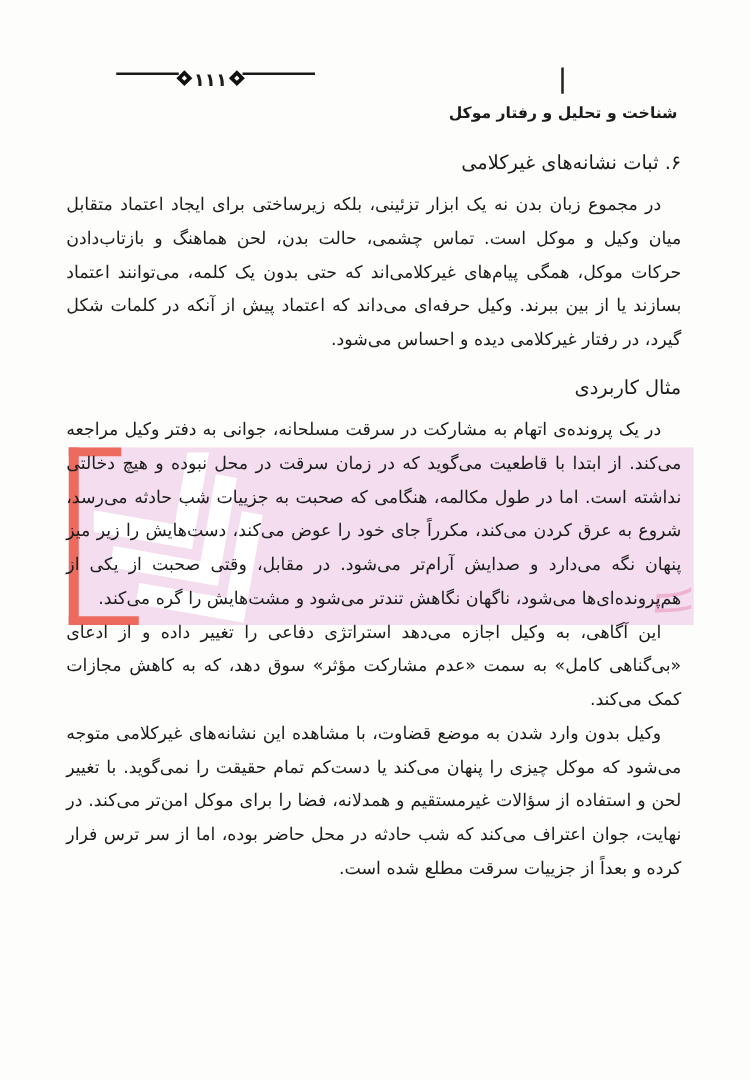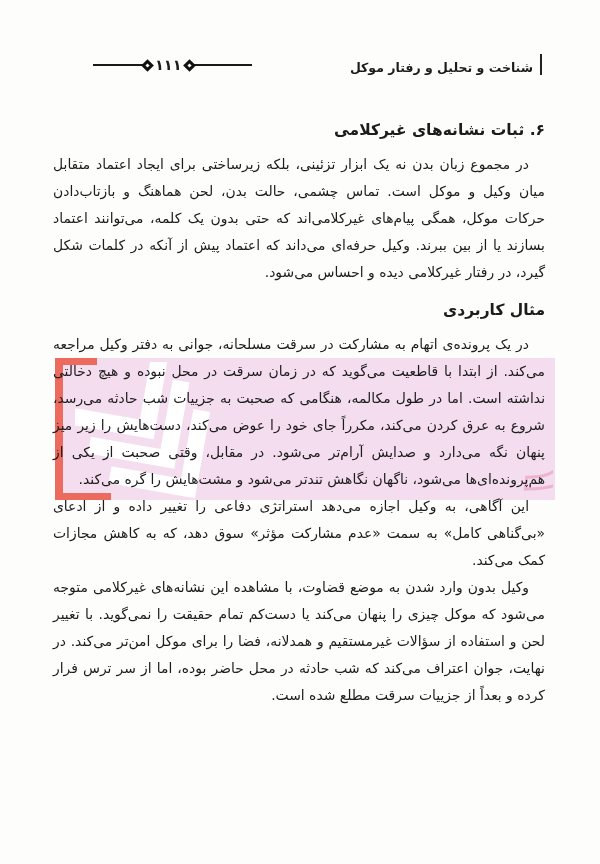--- a/index.html
+++ b/index.html
@@ -14,40 +14,40 @@
     font-family: "DejaVu Sans", sans-serif;
     color: #1c1c1c;
   }
 
   
   .running-title {
     position: absolute;
     top: 54px;
     right: 58px;
     display: flex;
-    align-items: flex-end;
+    align-items: center;
     gap: 7px;
     z-index: 2;
+    flex-direction: column;
   }
   .running-title .vbar {
     width: 2px;
     height: 21px;
     background: #222;
   }
   .running-title .title-text {
     font-size: 12.5px;
     font-weight: bold;
     white-space: nowrap;
   }
   .page-ornament {
     position: absolute;
     top: 58px;
     left: 93px;
     display: flex;
-    align-items: center;
     direction: ltr;
     gap: 0;
     z-index: 2;
   }
   .page-ornament .rule {
     height: 1.6px;
     background: #1a1a1a;
   }
   .page-ornament .rule.left  { width: 50px; }
   .page-ornament .rule.right { width: 58px; }
@@ -112,27 +112,27 @@
 
   
   .content {
     position: relative;
     z-index: 1;
     padding: 118px 55px 0 53px;
   }
   .section-heading {
     margin: 0 0 9px 0;
     font-size: 15.5px;
-    font-weight: bold;
+    font-weight: normal;
     line-height: 24px;
   }
   .example-heading {
     margin: 12px 0 9px 0;
     font-size: 15.5px;
-    font-weight: bold;
+    font-weight: normal;
     line-height: 24px;
   }
   .content p {
     margin: 0;
     font-size: 13.9px;
     line-height: 27px;
     text-align: justify;
     text-align-last: right;
     text-indent: 16px;
   }

